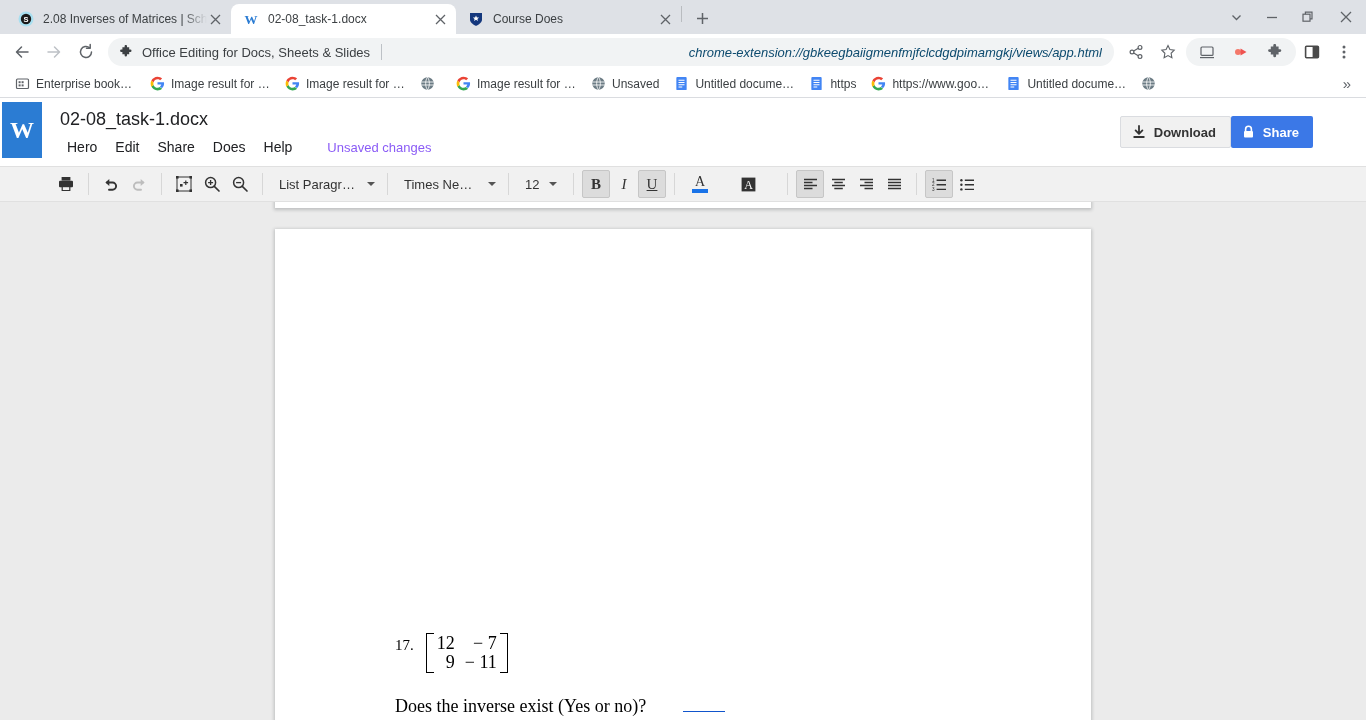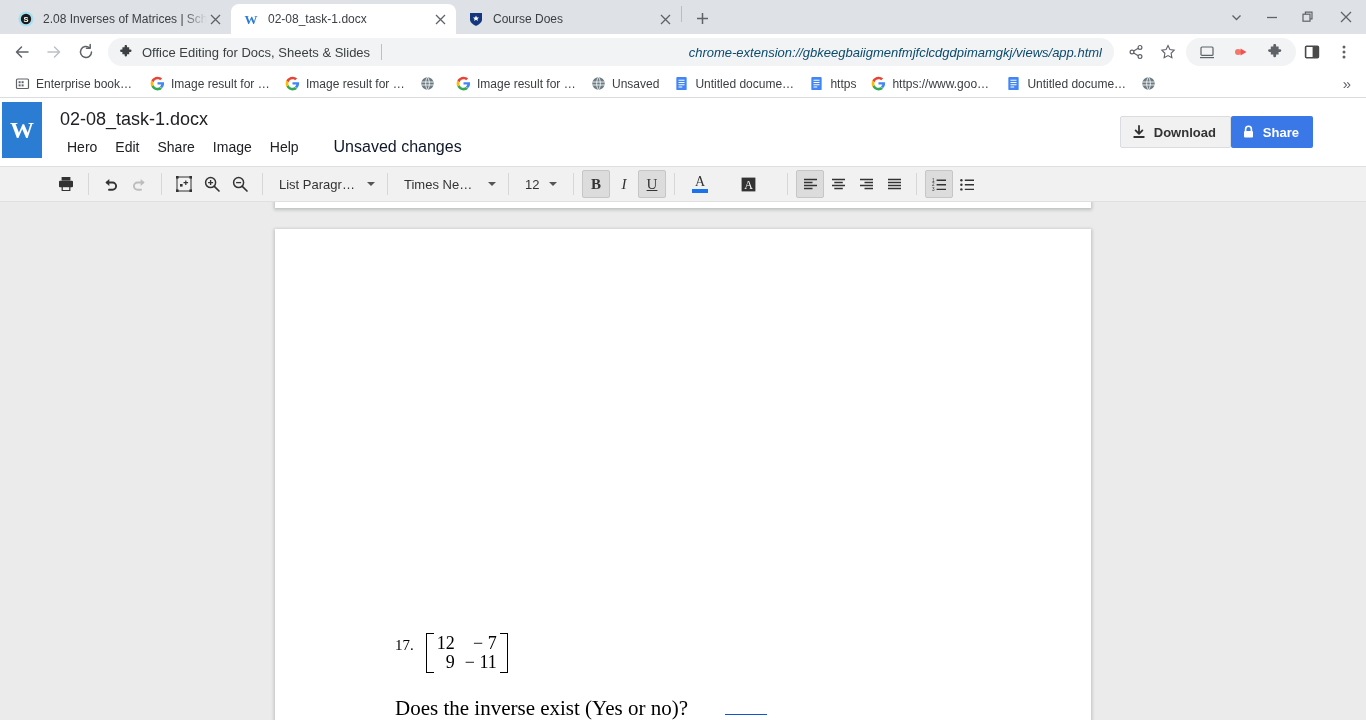--- a/index.html
+++ b/index.html
@@ -201,21 +201,21 @@
     margin-bottom: 6px;
   }
   .menubar { display: flex; align-items: center; }
   .menu-item {
     font-size: 14px; color: #202124;
     padding: 3px 7px;
     border-radius: 3px;
     margin-right: 4px;
   }
   .save-state {
-    font-size: 16px; color: #0f172a;
+    font-size: 13px; color: #8b5cf6;
     margin-left: 24px;
   }
   .app-actions {
     display: flex; align-items: center;
     margin: 0 53px 0 0;
     padding-top: 18px;
     flex: 0 0 auto;
   }
   .btn-download {
     height: 32px;
@@ -348,21 +348,21 @@
     grid-template-columns: auto auto;
     font-size: 18px;
     line-height: 19px;
     padding: 1px 1px;
   }
   .mcell { text-align: right; padding: 0 2px; white-space: pre; }
   .mcell.c2 { padding-left: 8px; }
   .q-prompt {
     position: absolute;
     left: 120px; top: 467px;
-    font-size: 21px;
+    font-size: 18px;
     font-family: "Liberation Serif", serif;
     color: #000000;
     display: flex;
     align-items: baseline;
     gap: 27px;
   }
   .blank-line {
     display: inline-block;
     width: 42px;
     margin-left: 10px;
@@ -667,21 +667,21 @@
 
     <div class="app-header">
       <div class="app-logo">W</div>
 
       <div class="app-titleblock">
         <div class="doc-title">02-08_task-1.docx</div>
         <div class="menubar">
           <div class="menu-item">Hero</div>
           <div class="menu-item">Edit</div>
           <div class="menu-item">Share</div>
-          <div class="menu-item">Image</div>
+          <div class="menu-item">Does</div>
           <div class="menu-item">Help</div>
           <div class="save-state">Unsaved changes</div>
         </div>
       </div>
 
       <div class="app-actions">
         <div class="btn-download">
           <span>
             <svg width="14" height="14" viewBox="0 0 14 14">
               <path d="M7 1 V8.2 M3.6 5.4 L7 8.8 L10.4 5.4" stroke="#333" stroke-width="1.8" fill="none" stroke-linecap="round" stroke-linejoin="round"></path>

